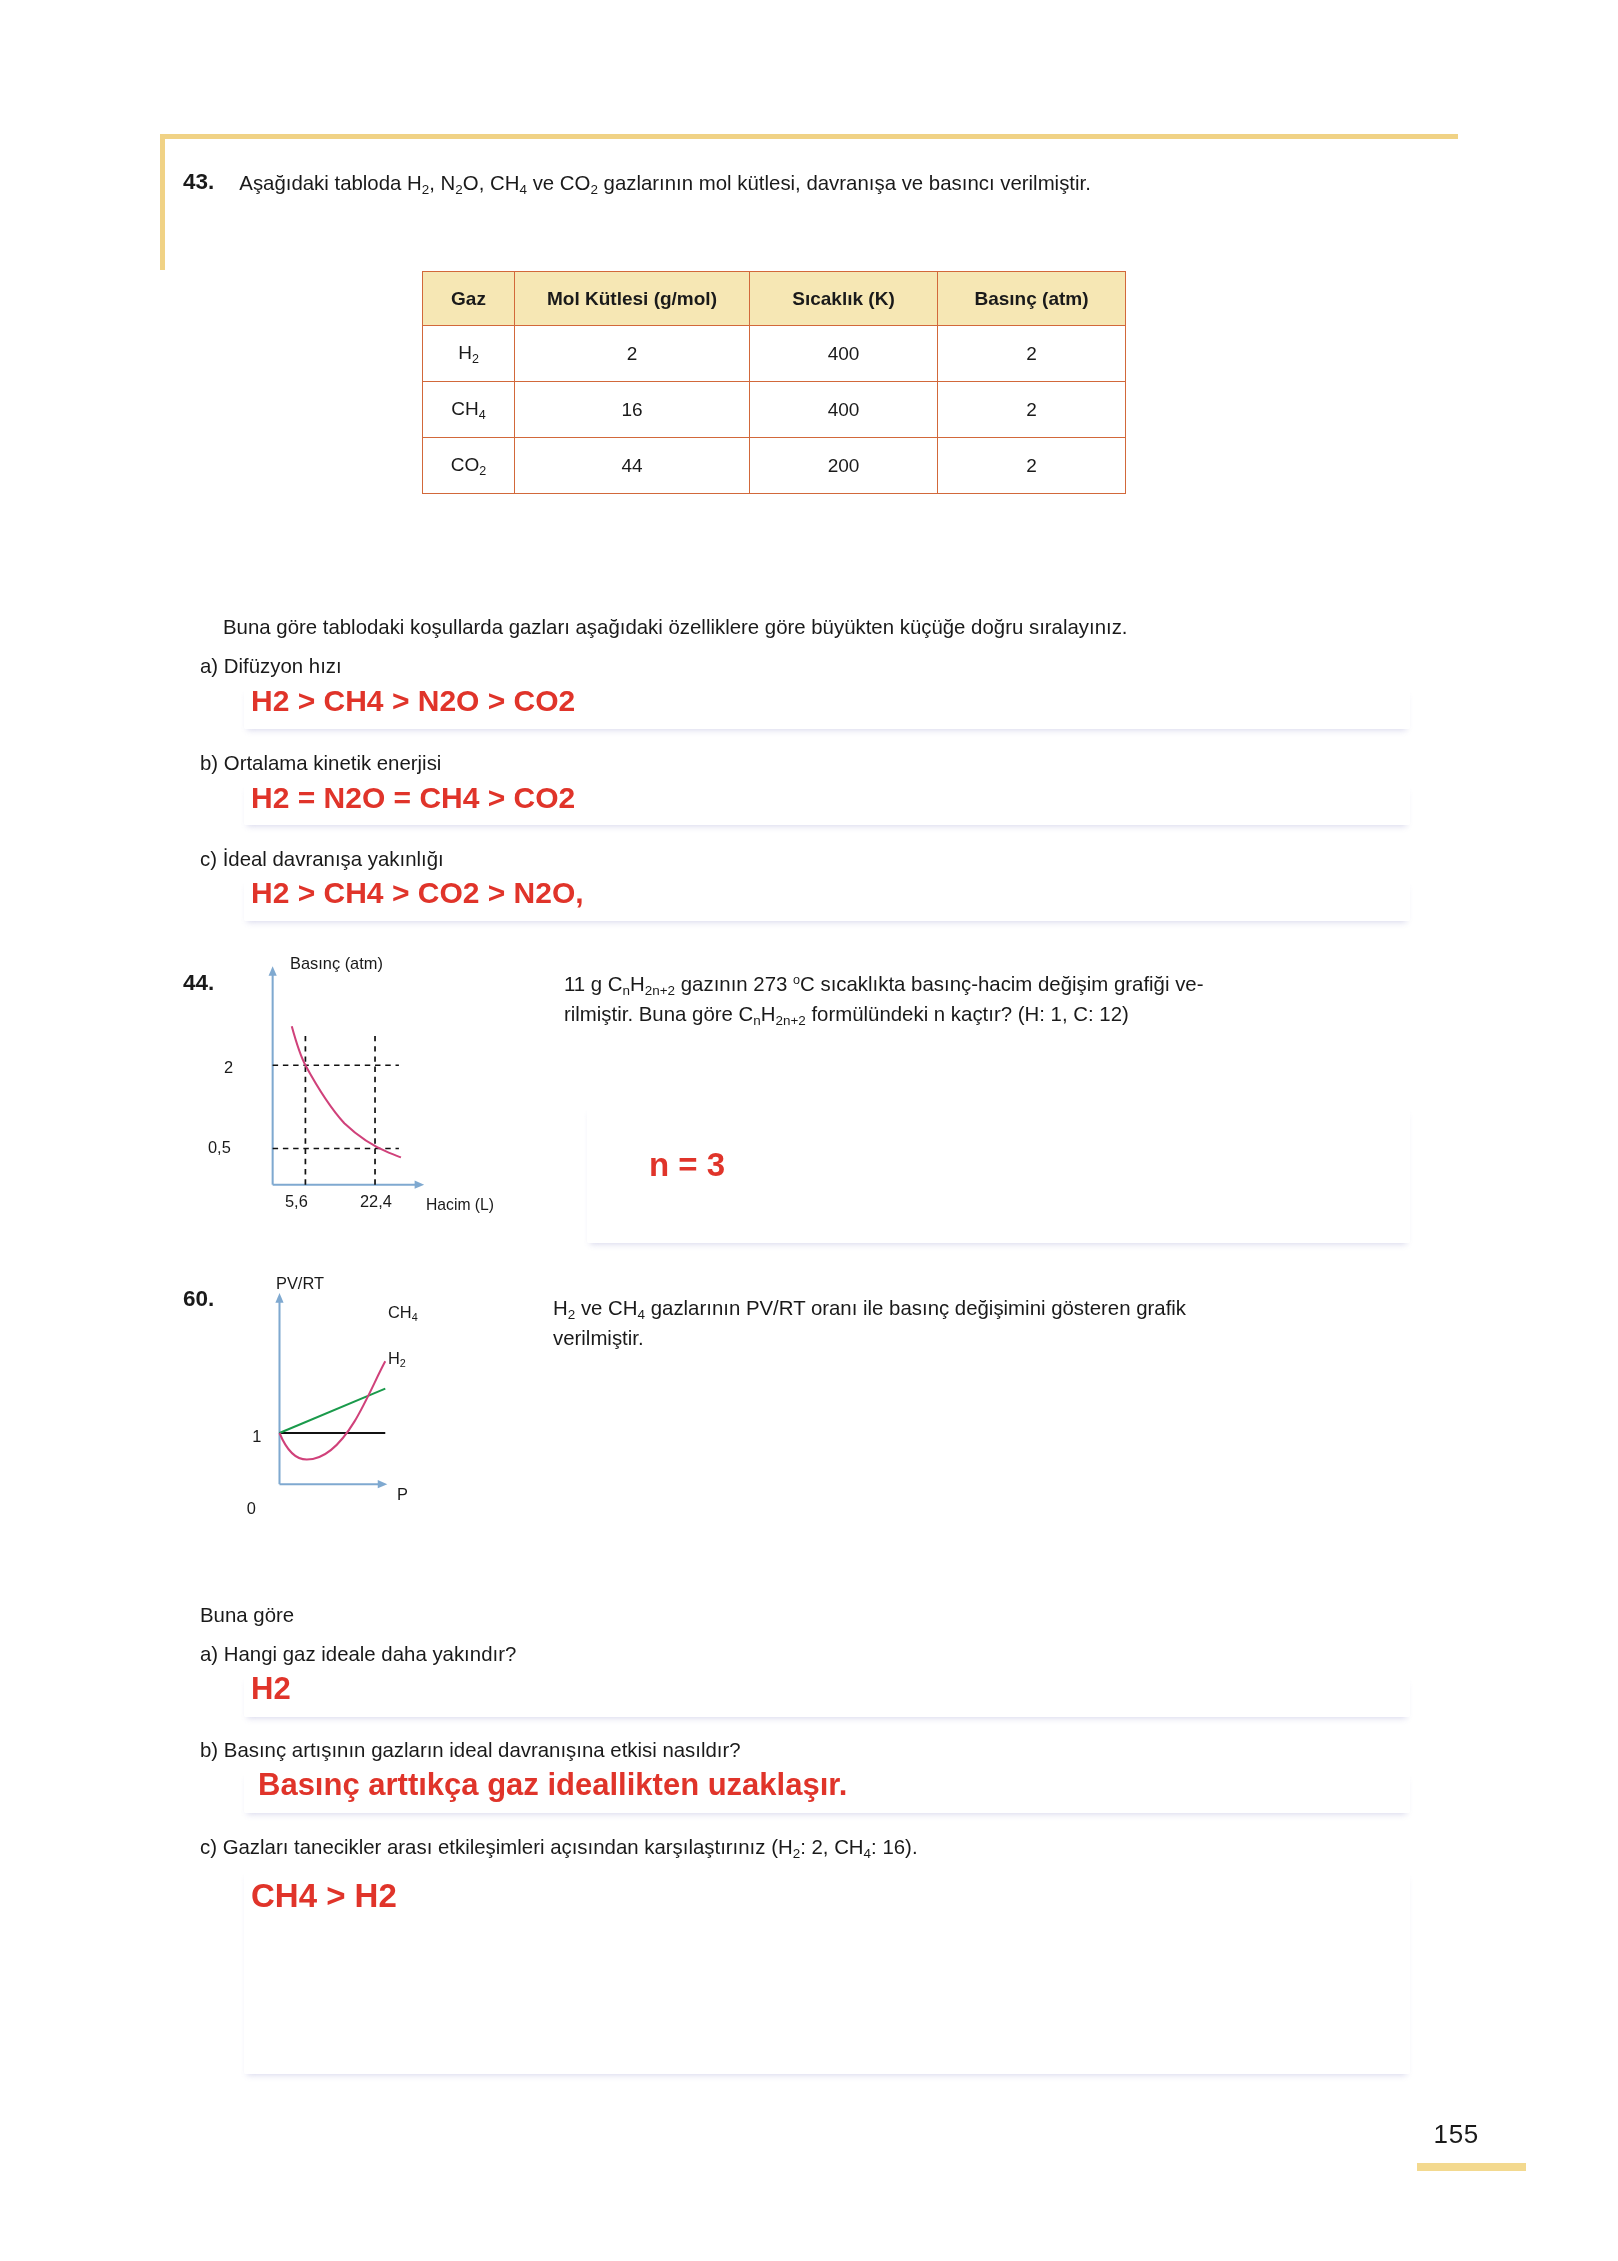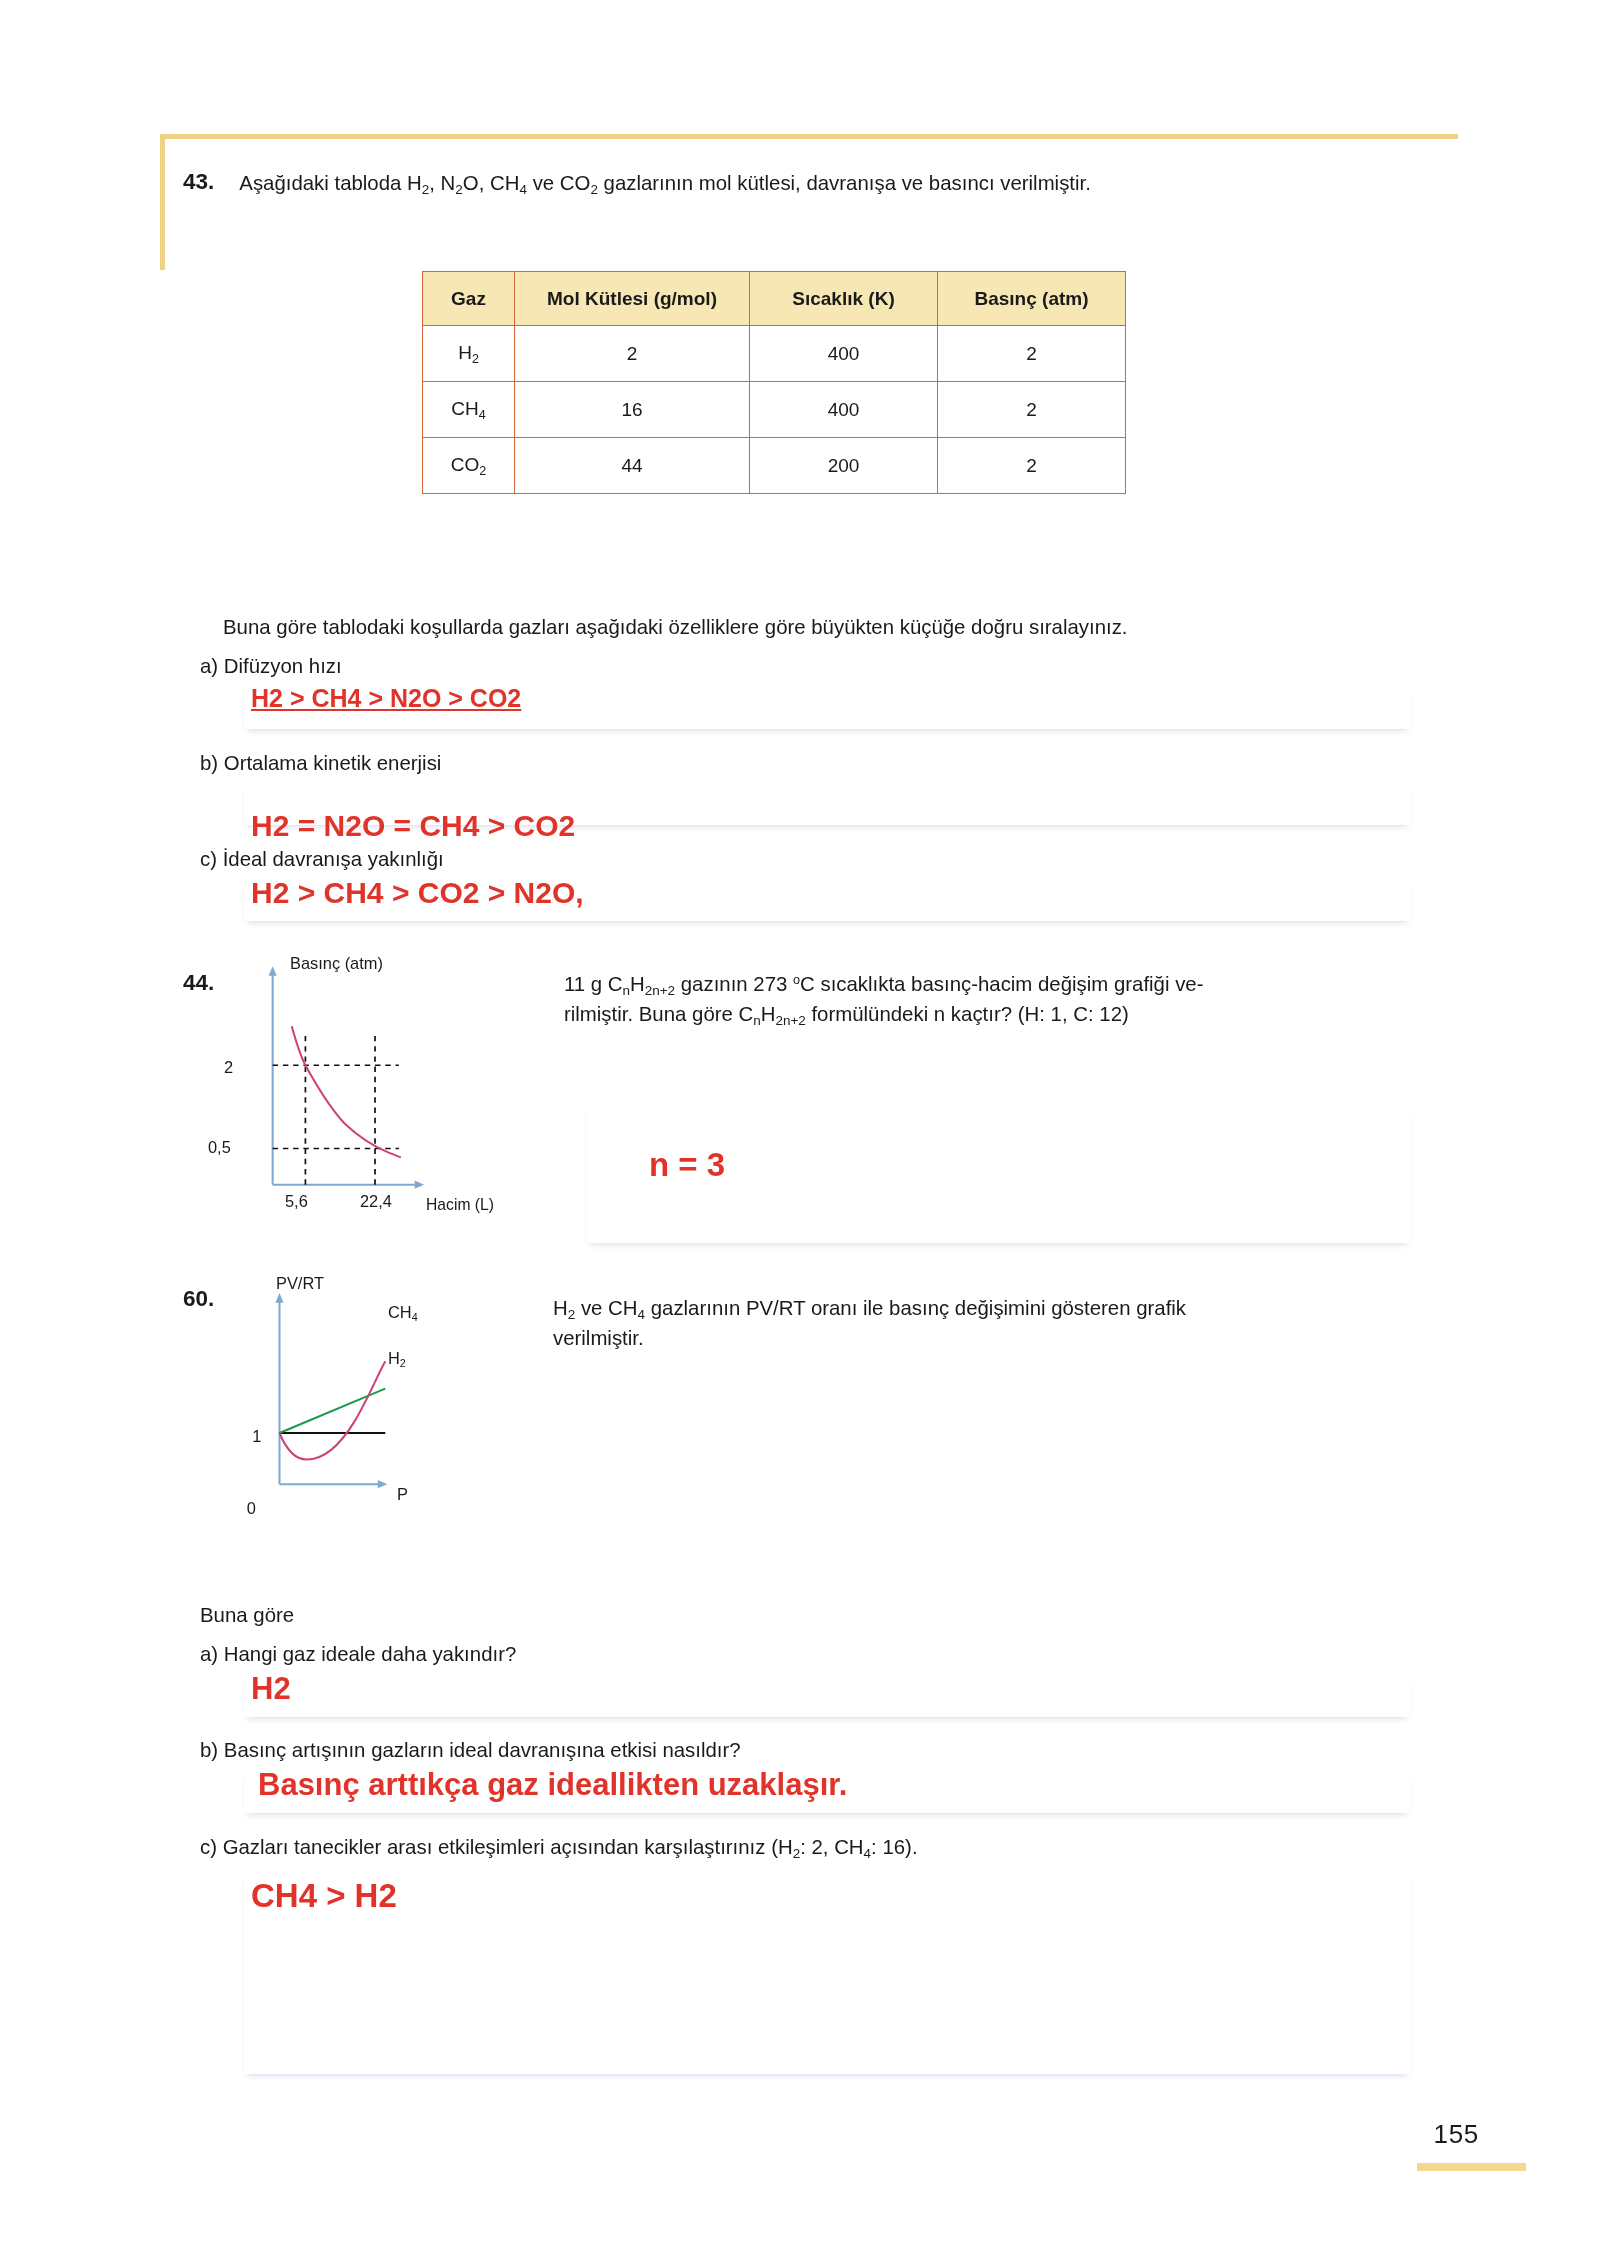--- a/index.html
+++ b/index.html
@@ -193,25 +193,25 @@
       <td class="col-tmp">200</td>
       <td class="col-prs">2</td>
     </tr>
   </tbody>
 </table>
 
 <div id="q43-prompt" class="body-text">Buna göre tablodaki koşullarda gazları aşağıdaki özelliklere göre büyükten küçüğe doğru sıralayınız.</div>
 
 <div class="sub-label" style="left:200px; top:655px;">a) Difüzyon hızı</div>
 <div class="ans-box" style="left:244px; top:687px; width:1166px; height:42px;"></div>
-<div class="ans-text" style="left:251px; top:684px; font-size:25px;text-decoration:underline;">H2 &gt; CH4 &gt; N2O &gt; CO2</div>
+<div class="ans-text" style="left:251px; top:684px; font-size:30px;">H2 &gt; CH4 &gt; N2O &gt; CO2</div>
 
 <div class="sub-label" style="left:200px; top:752px;">b) Ortalama kinetik enerjisi</div>
 <div class="ans-box" style="left:244px; top:783px; width:1166px; height:42px;"></div>
-<div class="ans-text" style="left:251px; top:781px; font-size:30px;margin-top:28px;">H2 = N2O = CH4 &gt; CO2</div>
+<div class="ans-text" style="left:251px; top:781px; font-size:30px;">H2 = N2O = CH4 &gt; CO2</div>
 
 <div class="sub-label" style="left:200px; top:848px;">c) İdeal davranışa yakınlığı</div>
 <div class="ans-box" style="left:244px; top:879px; width:1166px; height:42px;"></div>
 <div class="ans-text" style="left:251px; top:876px; font-size:30px;">H2 &gt; CH4 &gt; CO2 &gt; N2O,</div>
 
 <div class="q-num" style="position:absolute; left:183px; top:970px;">44.</div>
 
 <div class="chart-wrap" style="left:259px; top:954px; width:300px; height:273px;">
   <div class="chart-label" style="left:31px; top:0px;">Basınç (atm)</div>
   <div class="chart-label" style="left:-35px; top:104px;">2</div>

